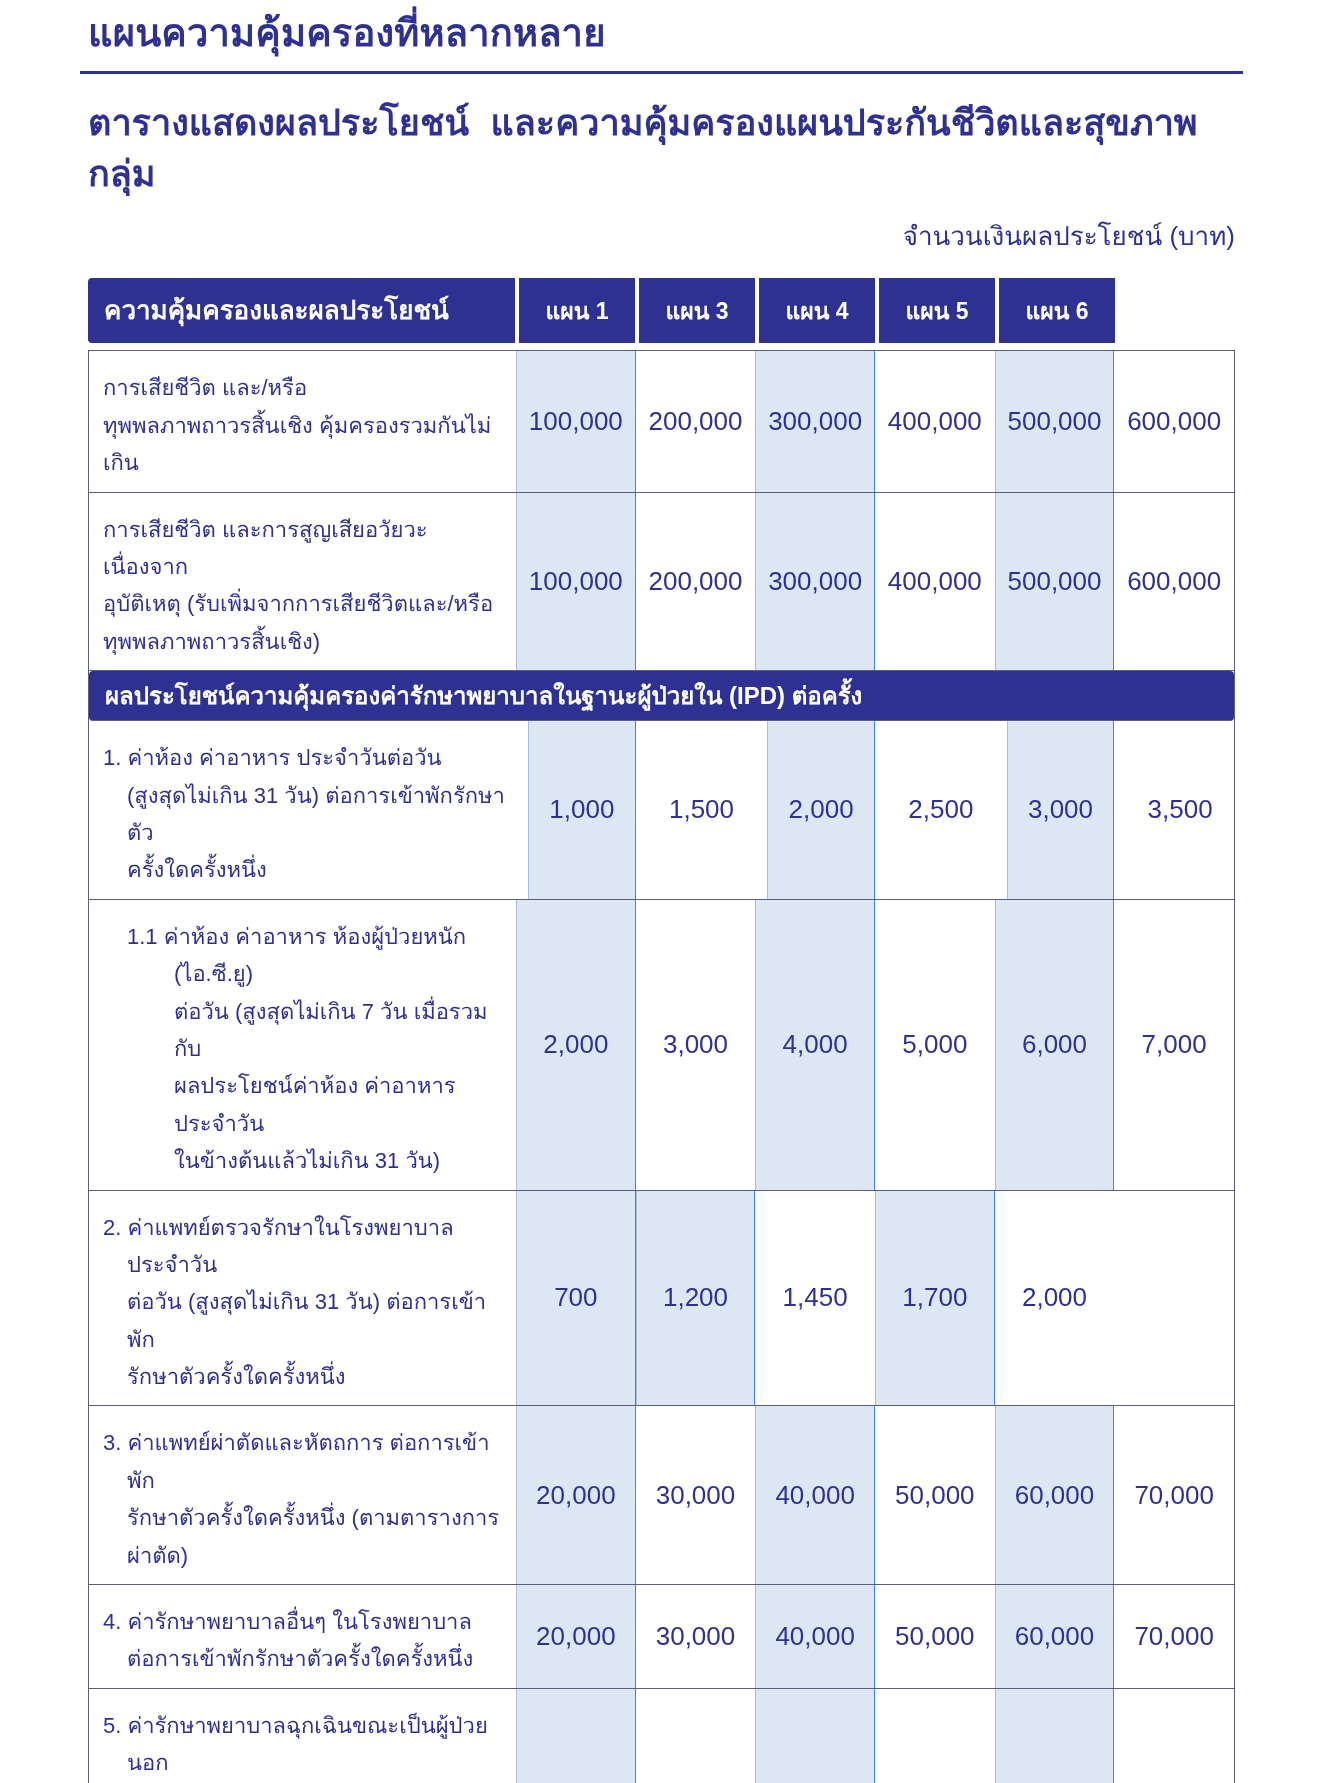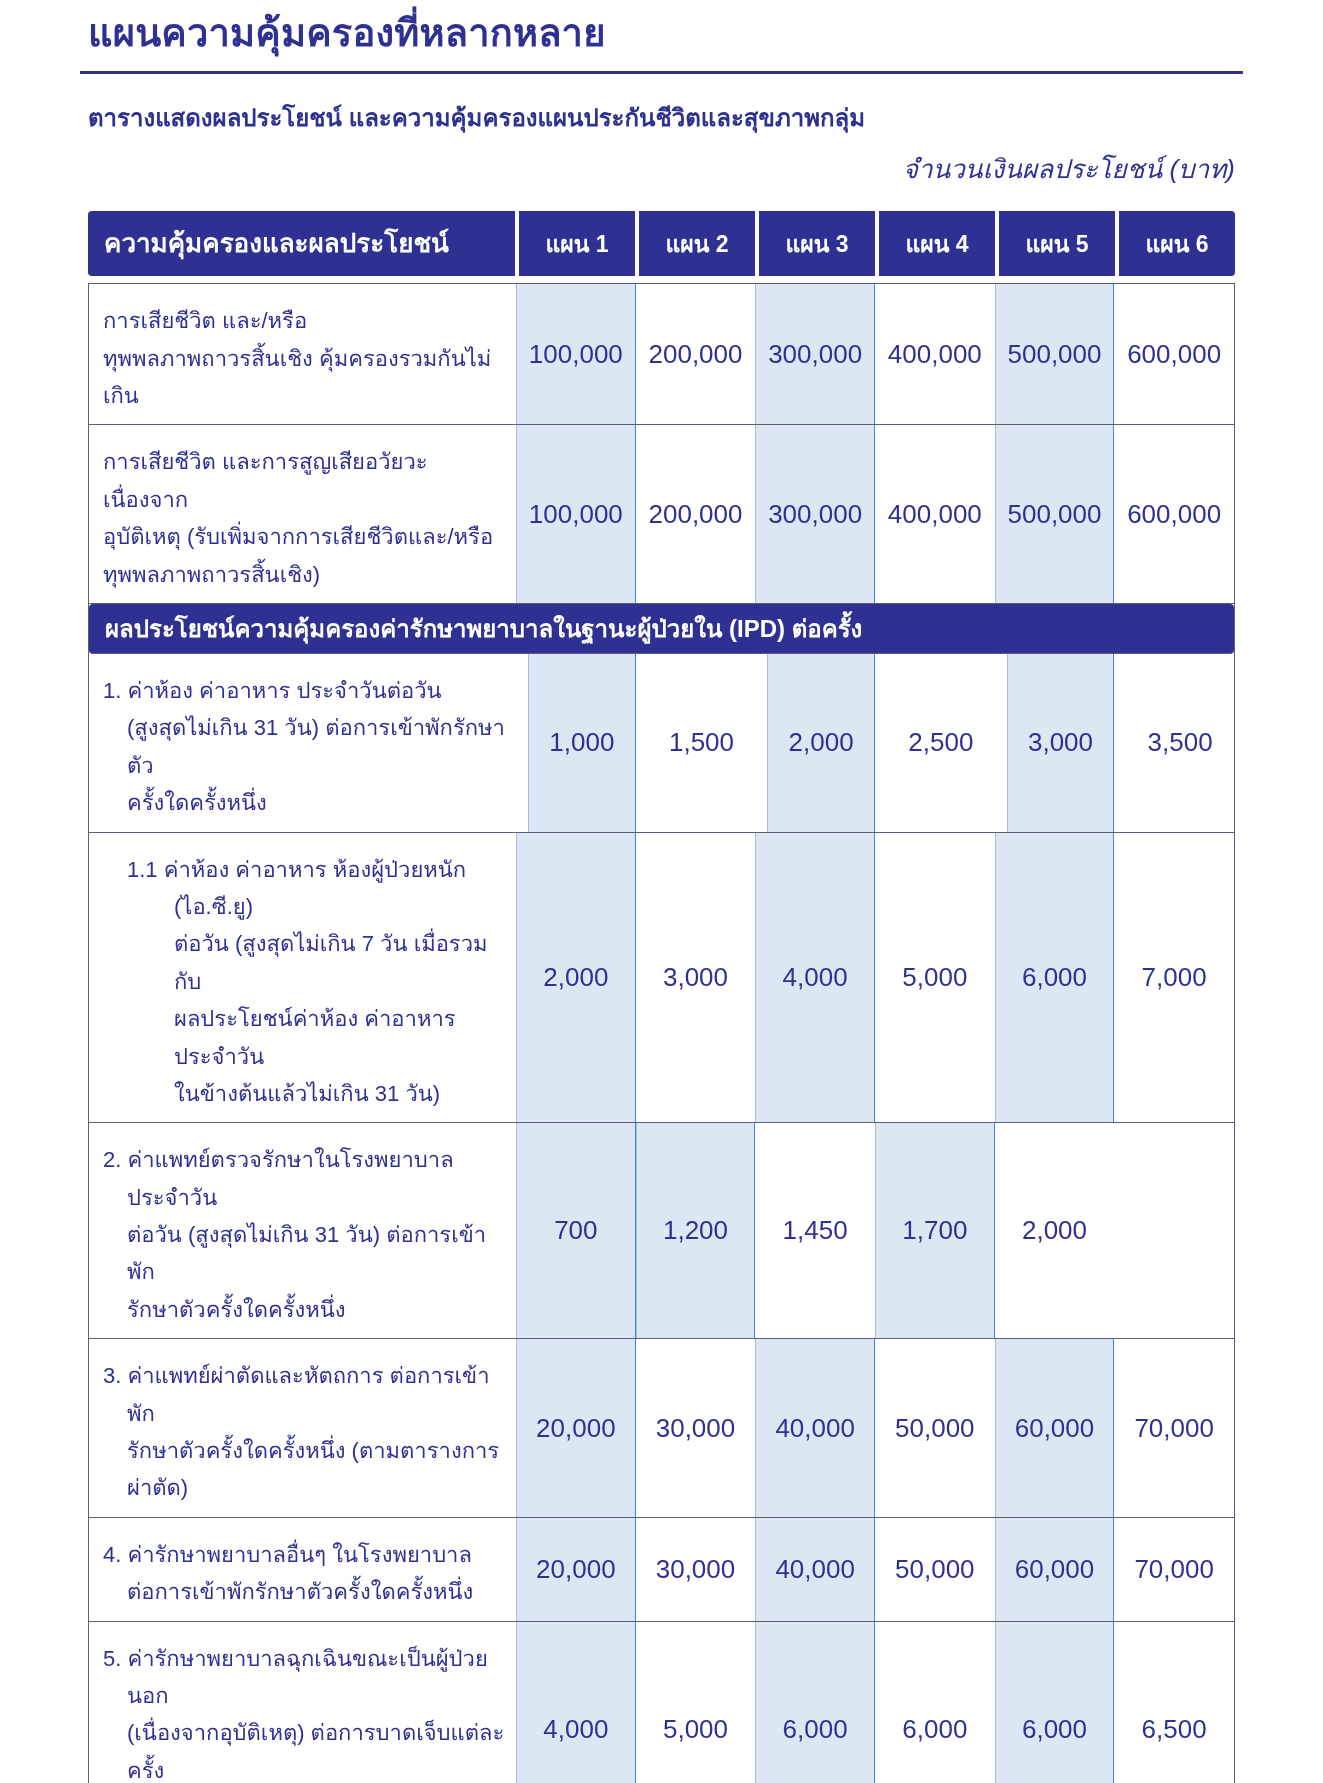--- a/index.html
+++ b/index.html
@@ -26,32 +26,32 @@
     line-height: 1.35;
     letter-spacing: 0.2px;
   }
   .title-divider {
     height: 3px;
     background: #2e3192;
     margin: 12px -8px 0 -8px;
   }
   .subtitle {
     margin-top: 27px;
-    font-size: 24px;
+    font-size: 36px;
     font-weight: bold;
     color: #2e3192;
     line-height: 1.4;
+    font-family: Liberation Mono, monospace;
   }
   .amount-label {
     margin-top: 16px;
     font-size: 26px;
     text-align: right;
     color: #2e3192;
     line-height: 1.4;
-    font-style: italic;
   }
 
   
   .grid7 {
     display: grid;
     grid-template-columns: 427px repeat(6, 1fr);
   }
   .thead {
     margin-top: 24px;
     min-height: 65px;
@@ -142,21 +142,20 @@
 <div class="page">
 
   <div class="title">แผนความคุ้มครองที่หลากหลาย</div>
   <div class="title-divider"></div>
   <div class="subtitle">ตารางแสดงผลประโยชน์ และความคุ้มครองแผนประกันชีวิตและสุขภาพกลุ่ม</div>
   <div class="amount-label">จำนวนเงินผลประโยชน์ (บาท)</div>
 
   <div class="thead grid7">
     <div class="th label">ความคุ้มครองและผลประโยชน์</div>
     <div class="th plan">แผน 1</div>
-    <div class="th plan">แผน 2</div>
     <div class="th plan">แผน 3</div>
     <div class="th plan">แผน 4</div>
     <div class="th plan">แผน 5</div>
     <div class="th plan">แผน 6</div>
   </div>
 
   <div class="tbody">
 
     <div class="row grid7 r-life1">
       <div class="cell label">

